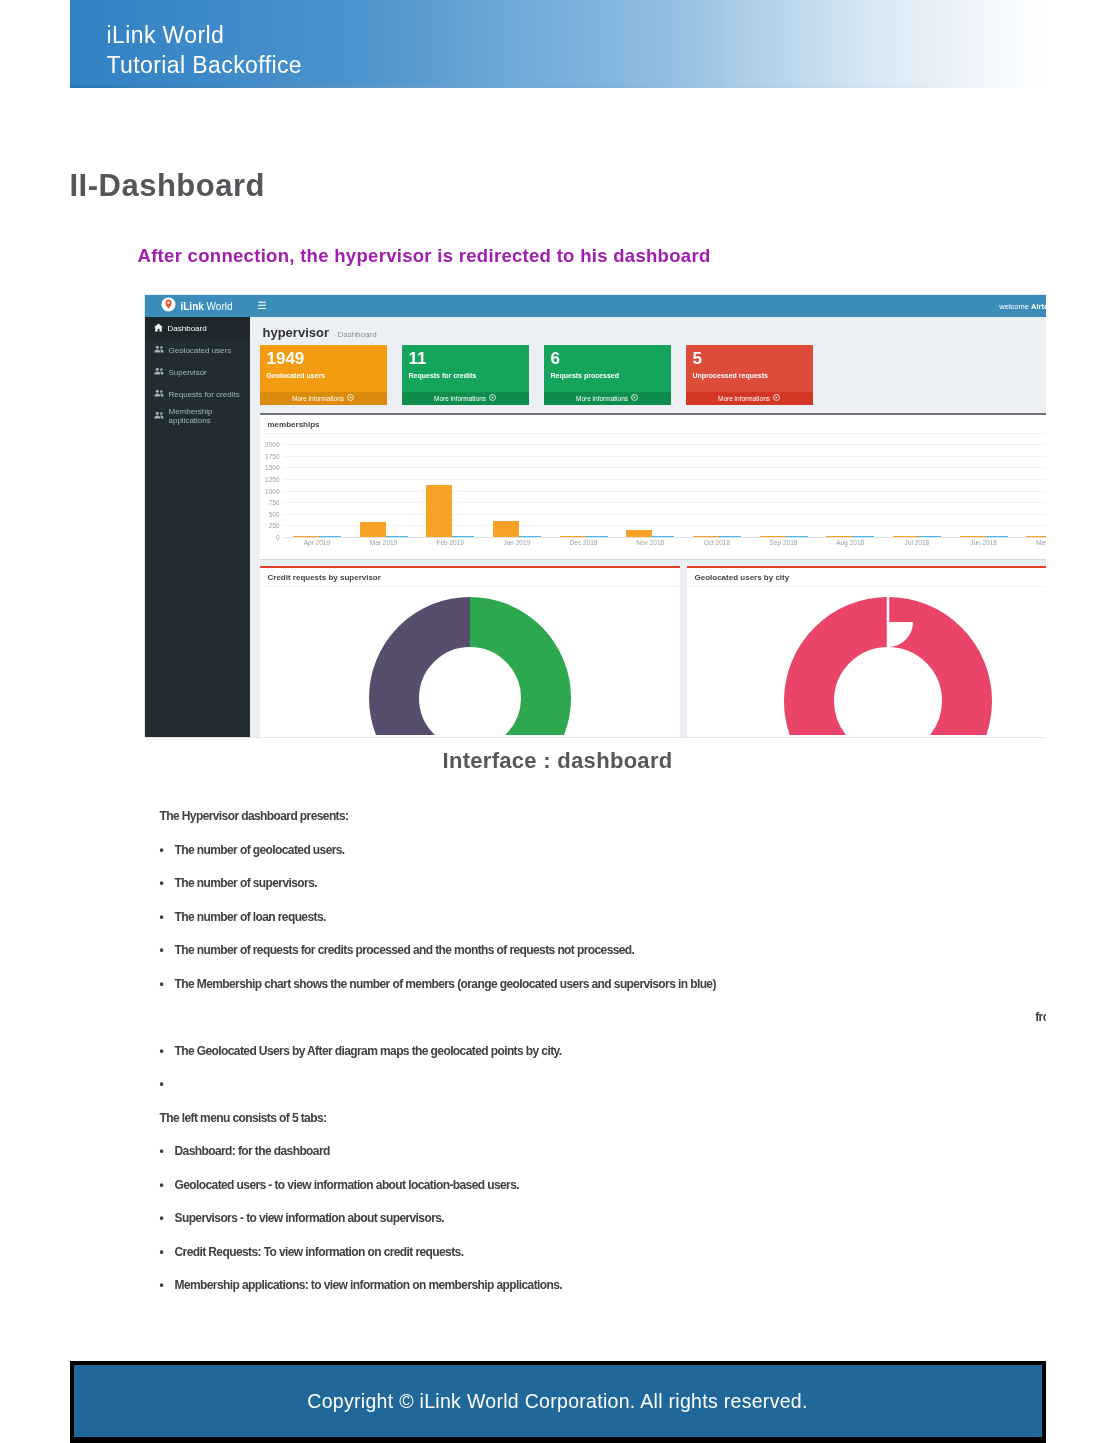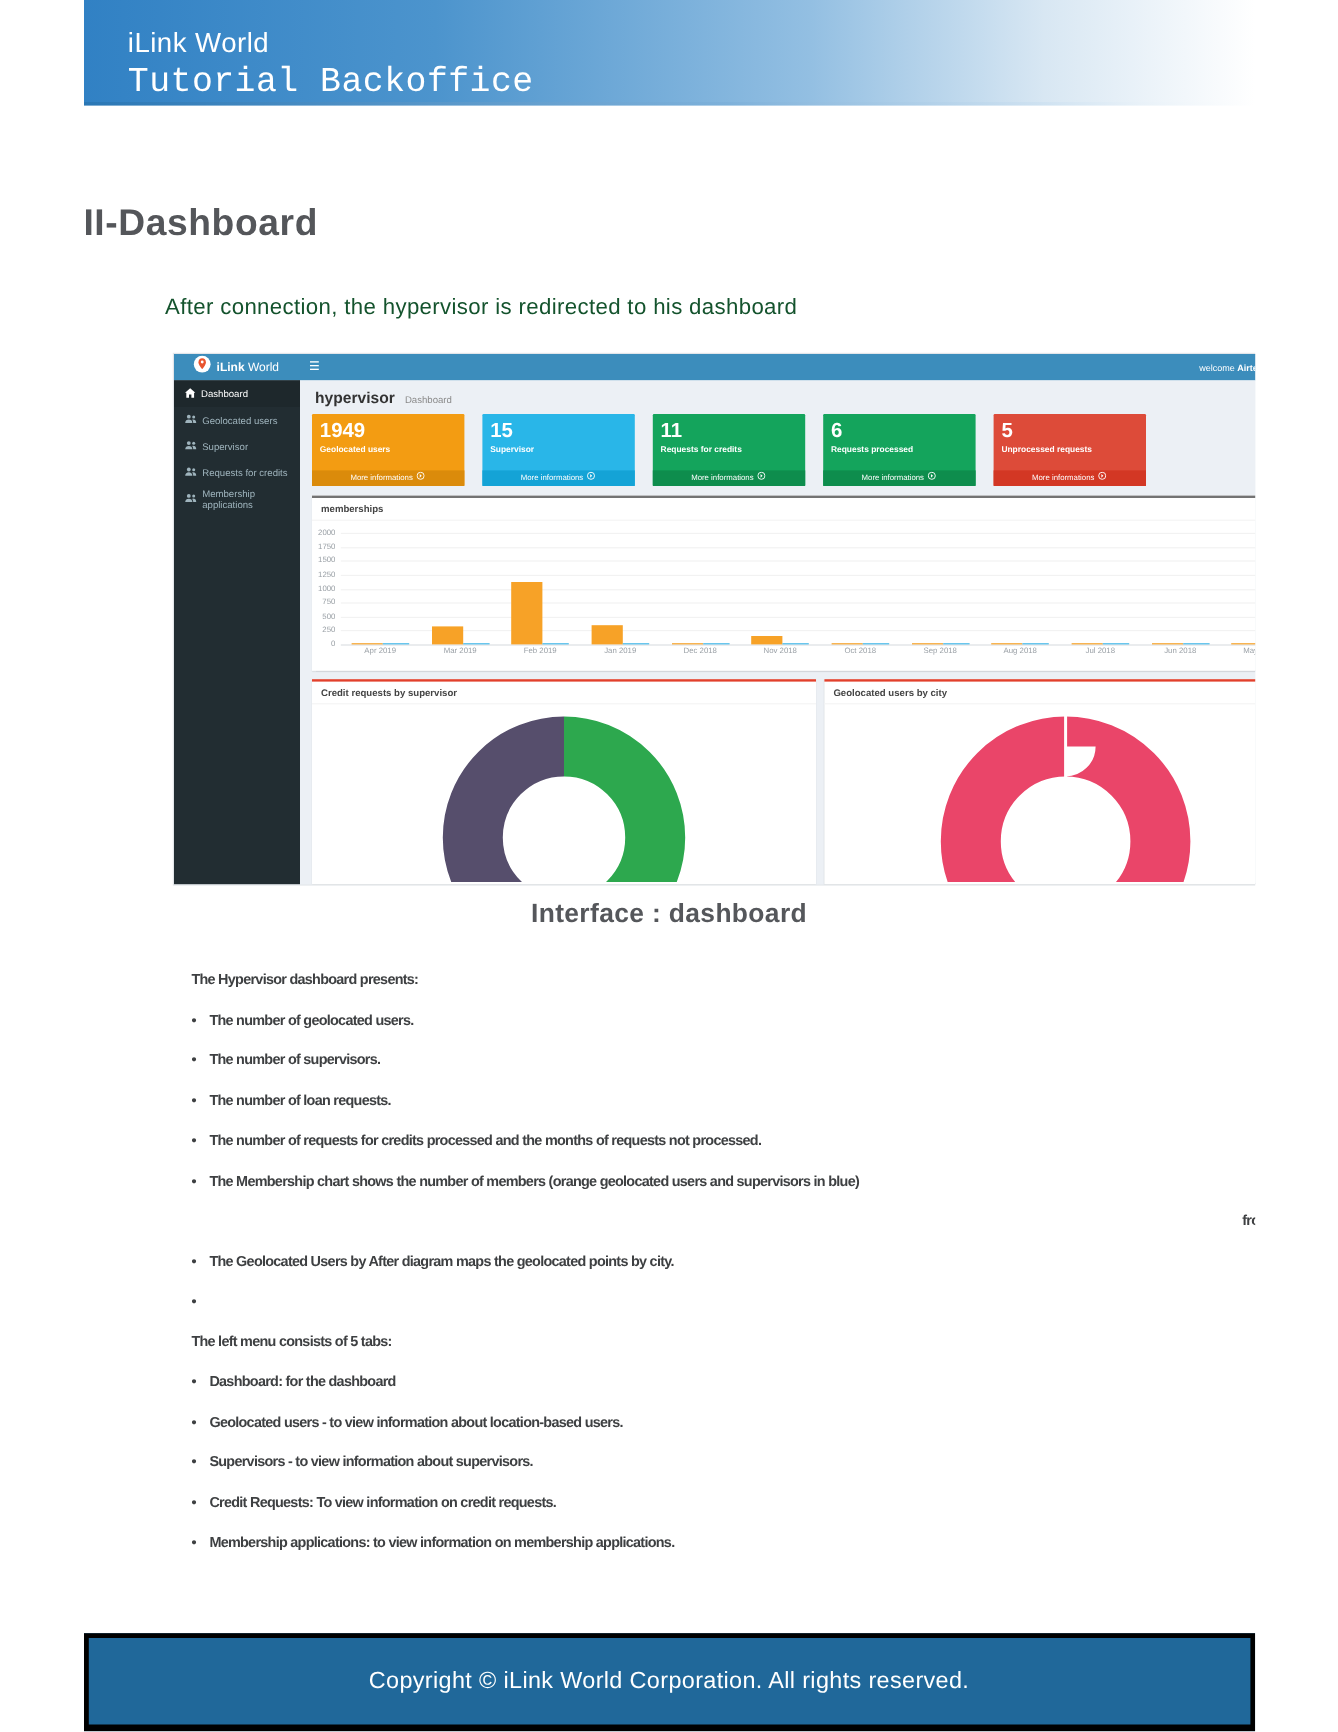--- a/index.html
+++ b/index.html
@@ -7,25 +7,25 @@
   html,body { background:#fff; }
   body { font-family:"Liberation Sans", sans-serif; }
   .page { position:relative; width:976px; height:1443px; background:#fff; overflow:hidden; margin:0 auto; }
 
   
   .banner { position:absolute; left:0; top:0; width:100%; height:85px;
     background:linear-gradient(to right,#3181c4 0%,#4c94cd 30%,#93bfe2 62%,#d8e7f3 82%,#ffffff 100%); }
   .banner::after { content:""; position:absolute; left:0; bottom:-3px; width:100%; height:3px;
     background:linear-gradient(to right,#2a77b5 0%,#7eb1da 55%,#e8f1f8 90%,#ffffff 100%); }
   .banner .l1 { position:absolute; left:37px; top:22px; color:#fff; font-size:23px; letter-spacing:0.4px; }
-  .banner .l2 { position:absolute; left:37px; top:52px; color:#fff; font-size:29px; letter-spacing:0.4px;font-family:Liberation Mono, monospace; }
+  .banner .l2 { position:absolute; left:37px; top:52px; color:#fff; font-size:23px; letter-spacing:0.4px; }
 
   .doc-title { position:absolute; left:0; top:168px; width:100%; 
     font-size:31px; font-weight:bold; color:#54565a; letter-spacing:0.5px; }
-  .intro { position:absolute; left:68px; top:245px; font-size:18.5px; font-weight:normal; color:#14532d; letter-spacing:0.3px; }
+  .intro { position:absolute; left:68px; top:245px; font-size:18.5px; font-weight:bold; color:#a21caf; letter-spacing:0.3px; }
 
   
   .shot { position:absolute; left:75px; top:295px; width:955px; height:442px; background:#ecf0f5;
     overflow:hidden; box-shadow:0 0 0 1px #e3e6ea; }
   .topbar { position:absolute; left:0; top:0; width:100%; height:22px; background:#3c8dbc; display:flex; align-items:center; }
   .brand { width:105px; height:22px; display:flex; align-items:center; justify-content:center; gap:4px; color:#fff; }
   .brand-text { font-size:10px; color:#fff; white-space:nowrap; }
   .hamburger { color:#fff; font-size:10px; margin-left:8px; line-height:1; cursor:pointer; }
   .welcome { margin-left:auto; padding-right:8px; color:#fff; font-size:7.5px; }
   .sidebar { position:absolute; left:0; top:22px; width:105px; height:420px; background:#222d32; }
@@ -154,31 +154,20 @@
       <div class="content-head">
         <span class="ph">hypervisor</span>
         <span class="ps">Dashboard</span>
       </div>
 
       <div class="cards" id="cards">
           <div class="card" style="background: rgb(243, 156, 18);">
             <div class="val">1949</div>
             <div class="lab">Geolocated users</div>
             <div class="foot" style="background: rgb(219, 139, 11);">
-              <span>More informations</span>
-              <span><svg width="7" height="7" viewBox="0 0 10 10">
-                  <circle cx="5" cy="5" r="4.2" fill="none" stroke="#fff" stroke-width="1.1"></circle>
-                  <path d="M4 2.8 L6.4 5 L4 7.2 Z" fill="#fff"></path>
-                </svg></span>
-            </div>
-          </div>
-          <div class="card" style="background: rgb(41, 182, 232);">
-            <div class="val">15</div>
-            <div class="lab">Supervisor</div>
-            <div class="foot" style="background: rgb(20, 163, 214);">
               <span>More informations</span>
               <span><svg width="7" height="7" viewBox="0 0 10 10">
                   <circle cx="5" cy="5" r="4.2" fill="none" stroke="#fff" stroke-width="1.1"></circle>
                   <path d="M4 2.8 L6.4 5 L4 7.2 Z" fill="#fff"></path>
                 </svg></span>
             </div>
           </div>
           <div class="card" style="background: rgb(20, 164, 92);">
             <div class="val">11</div>
             <div class="lab">Requests for credits</div>

